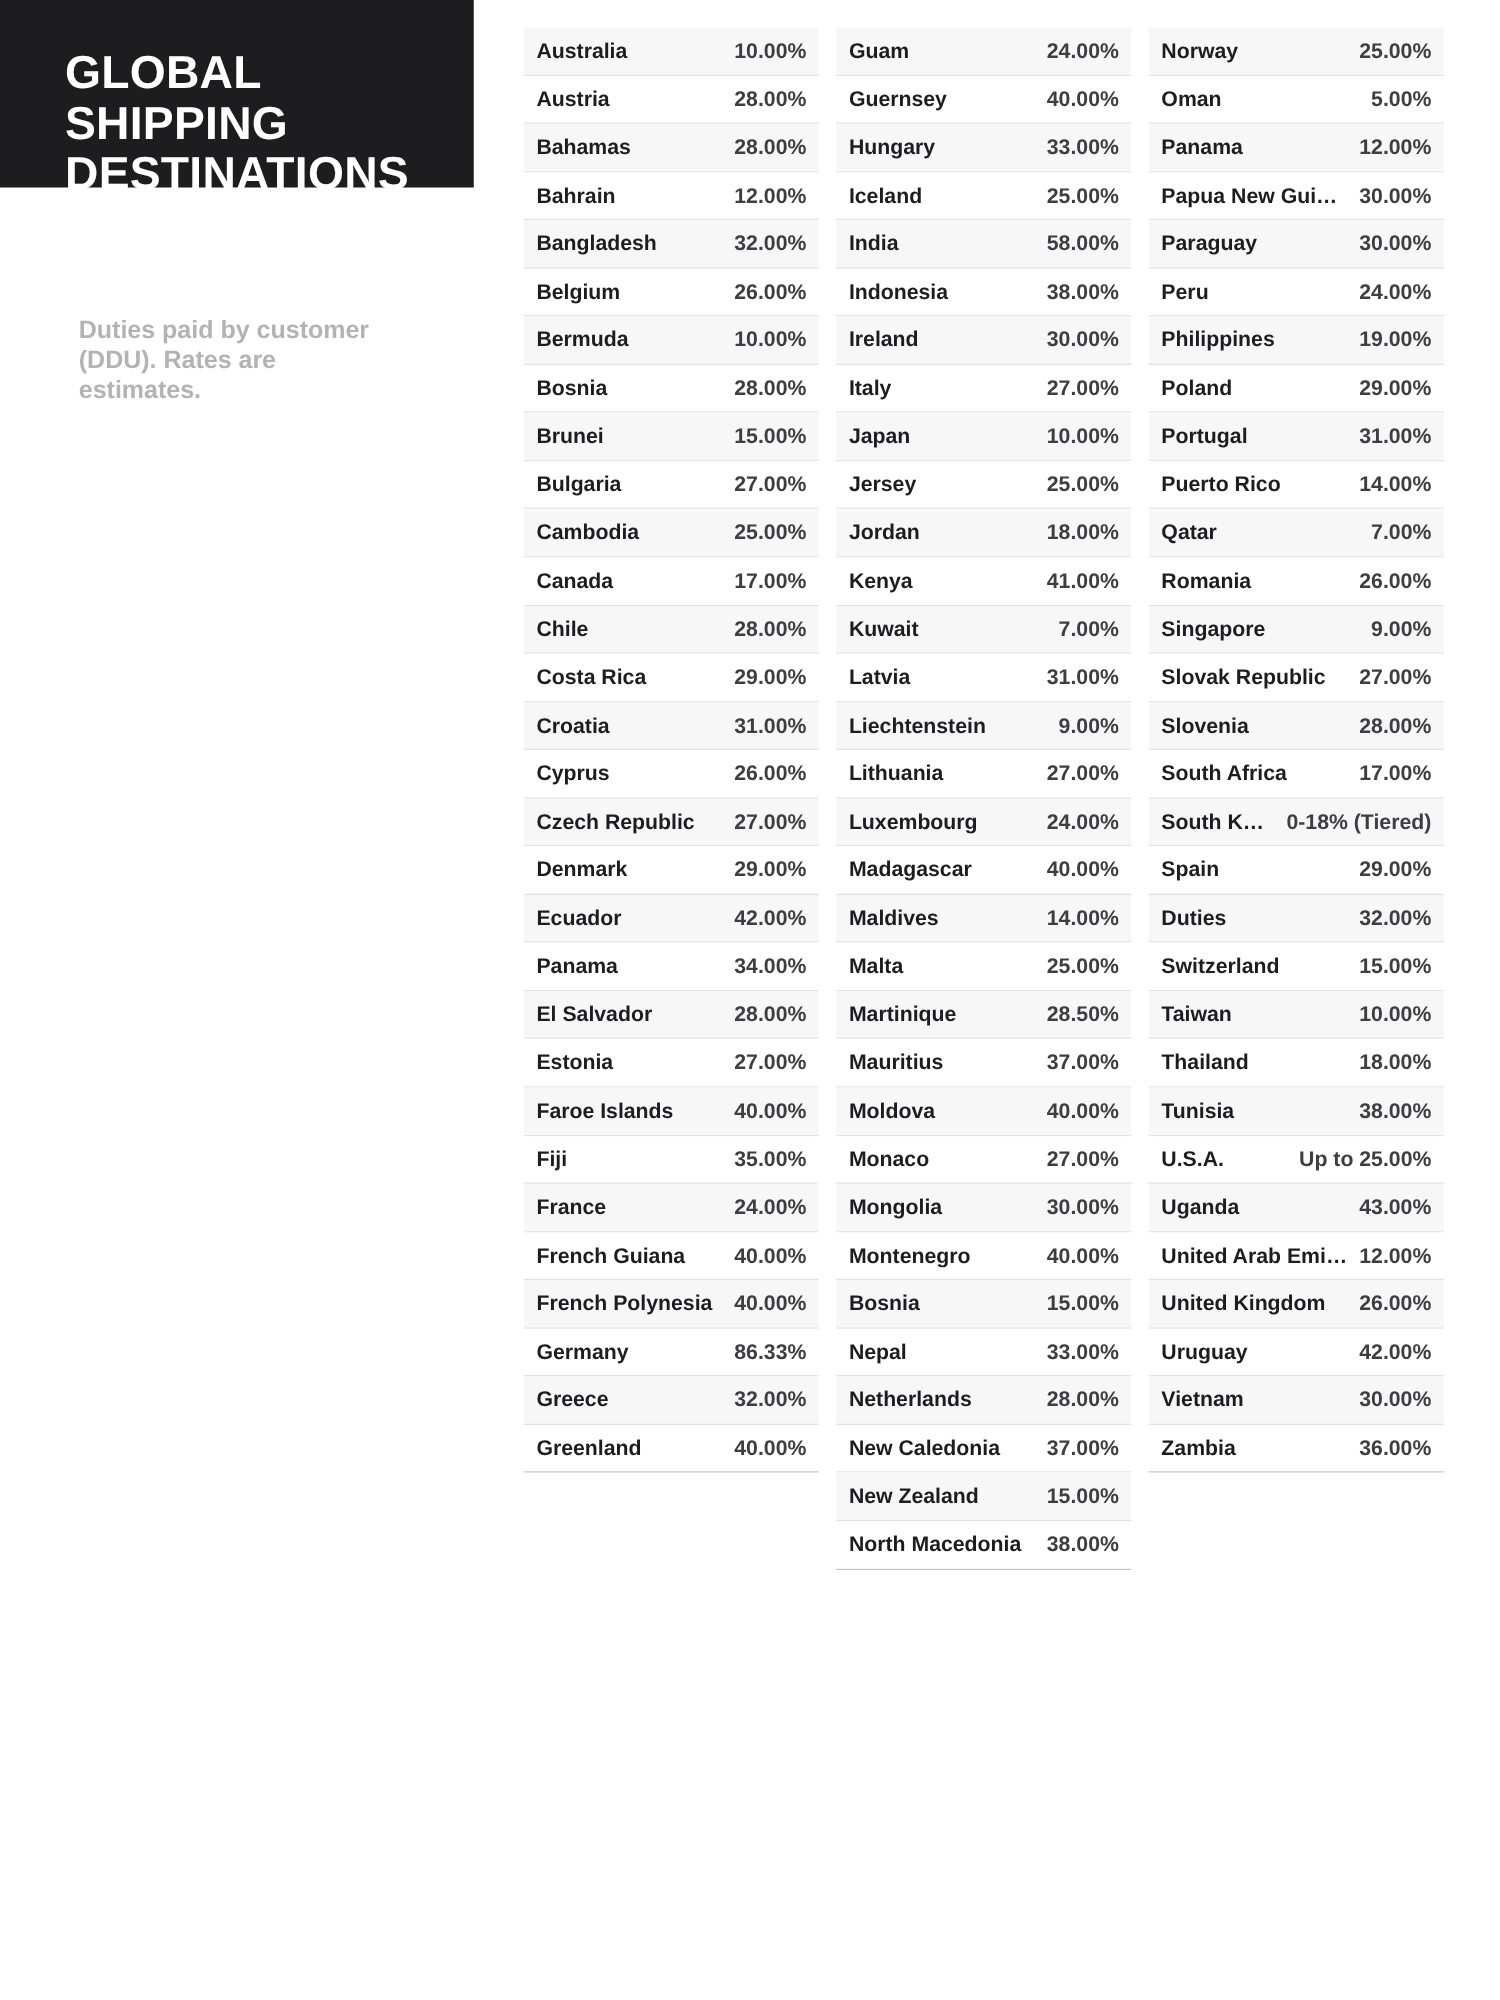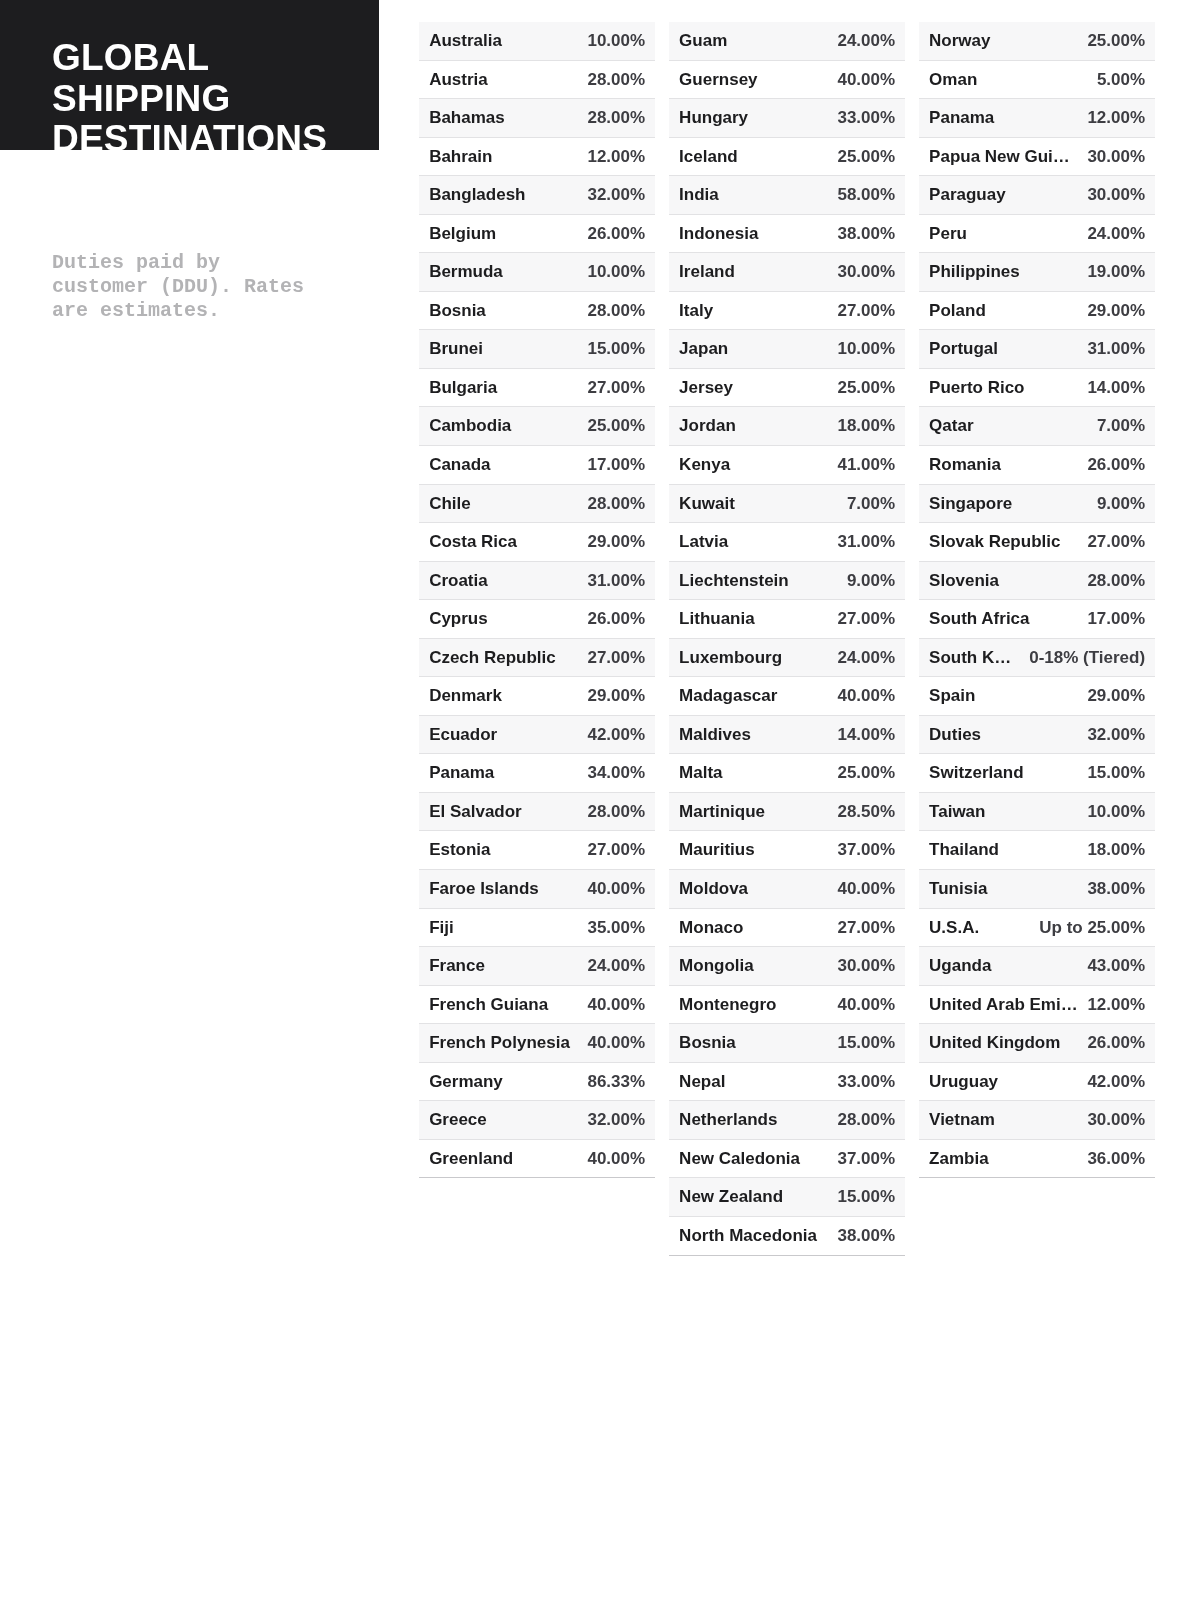--- a/index.html
+++ b/index.html
@@ -34,23 +34,22 @@
     font-weight: bold;
     letter-spacing: 0.2px;
     line-height: 1.1;
     margin: 0 0 10px 0;
     color: #ffffff;
   }
   .header-subtitle {
     font-size: 20px;
     font-weight: bold;
     color: #b3b3b5;
-    margin: 0;
+    margin: 11px;
     line-height: 1.2;
-    font-family: Liberation Mono, monospace;
   }
   
   .content {
     flex: 1;
     padding: 22px 40px 0 40px;
     box-sizing: border-box;
   }
   .columns {
     display: flex;
     gap: 14px;

